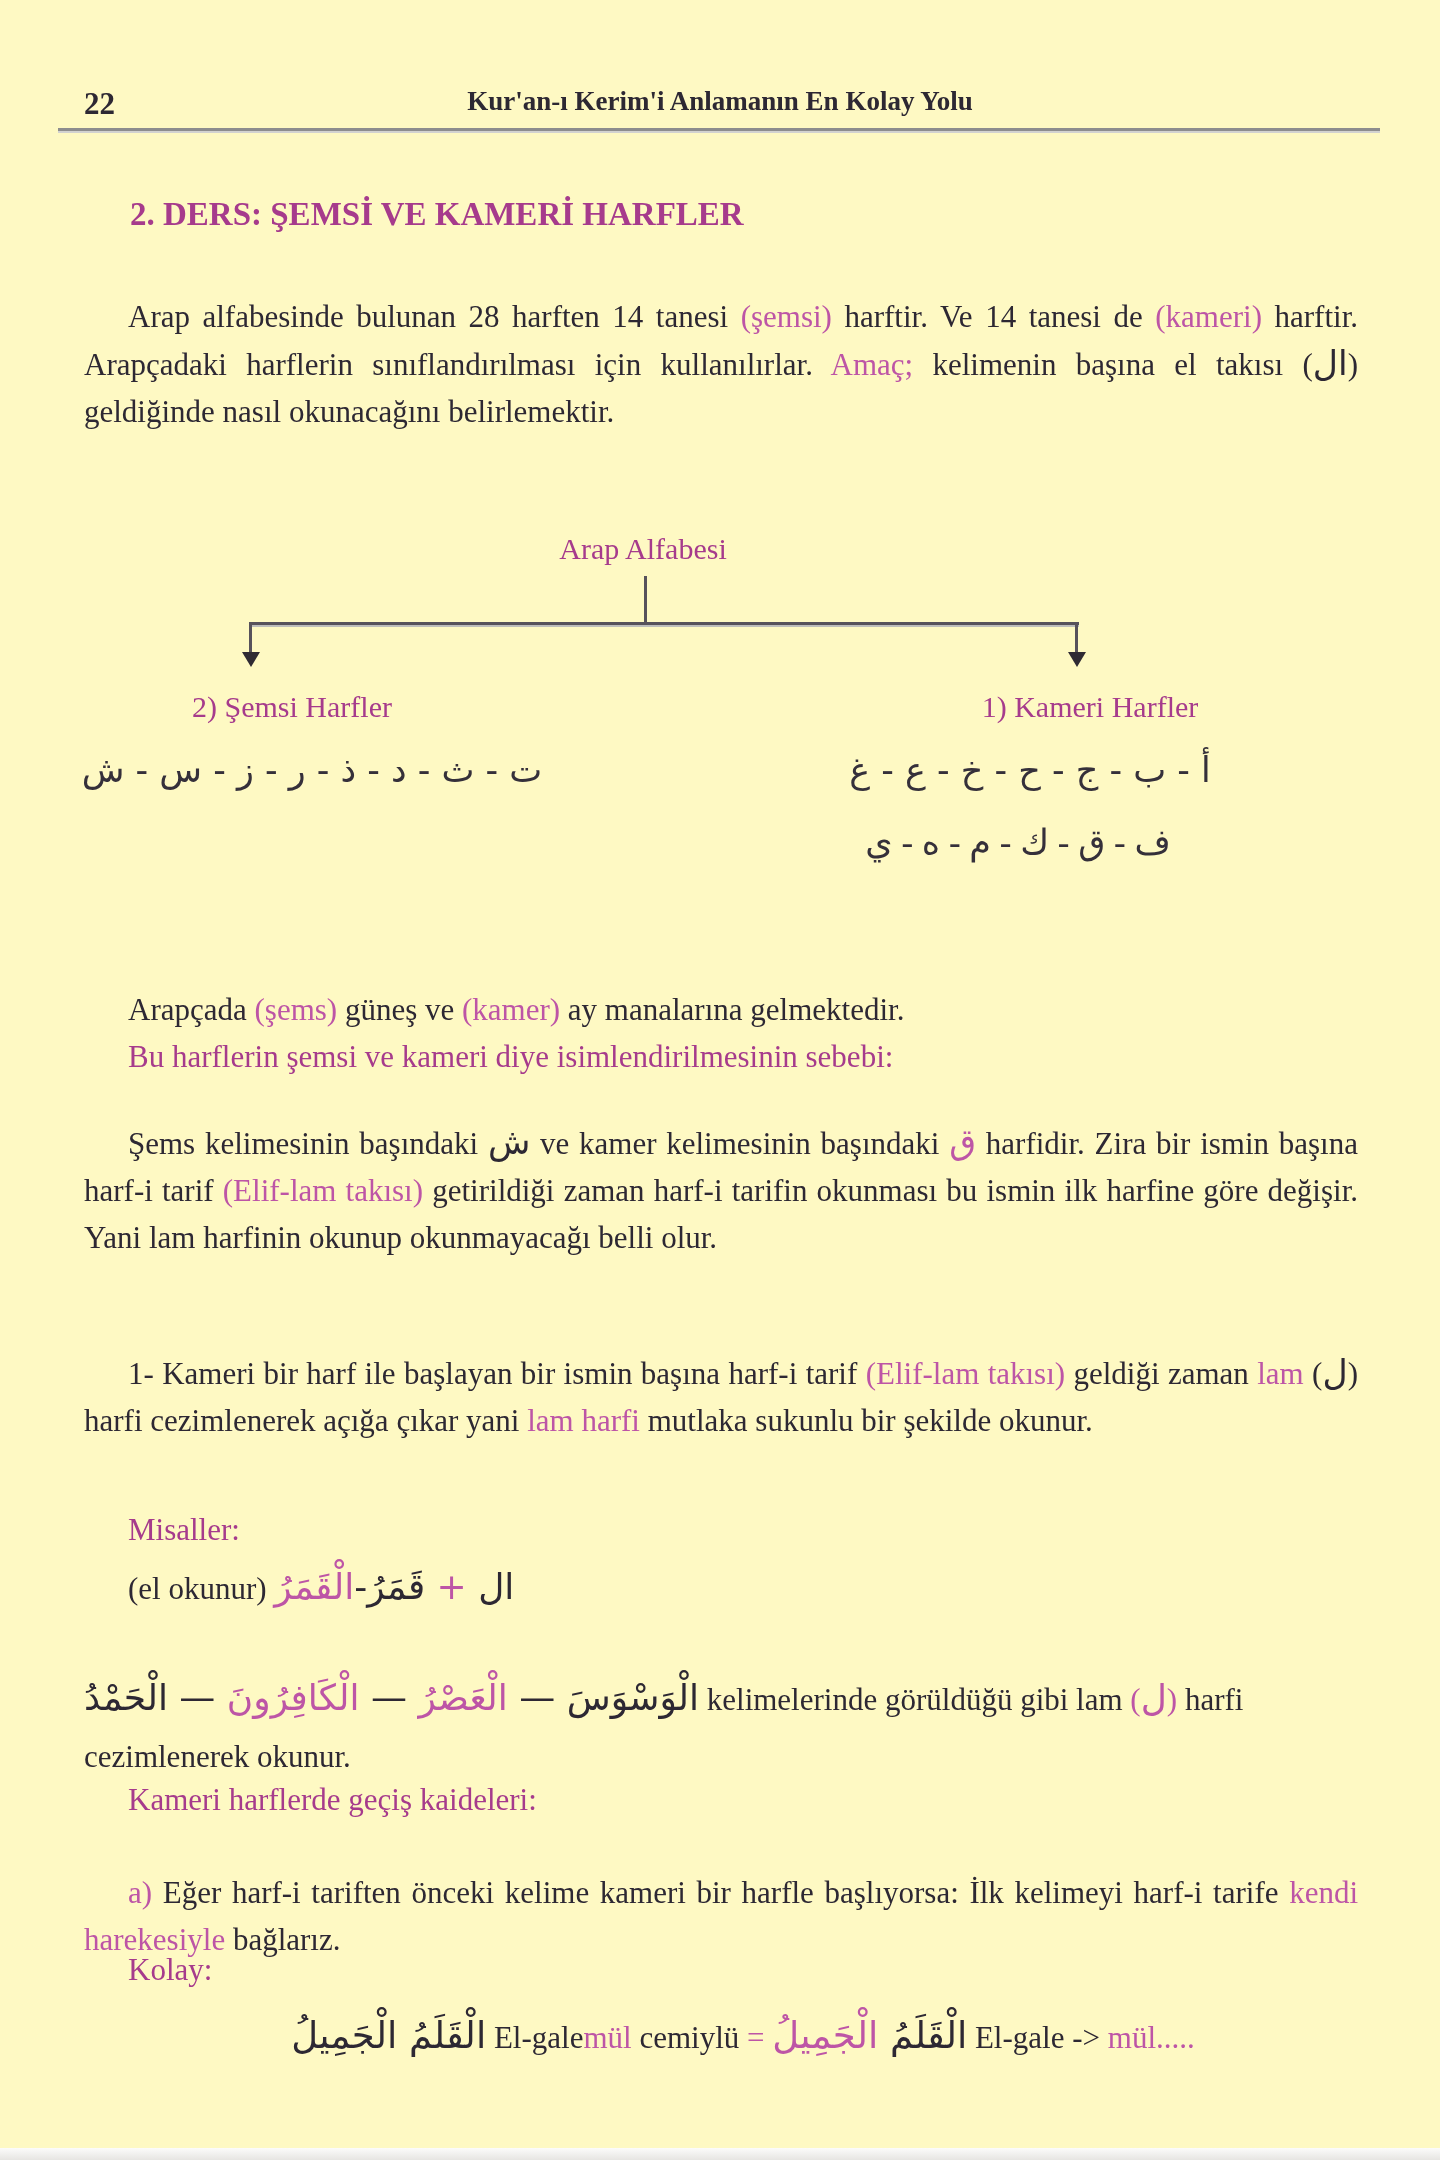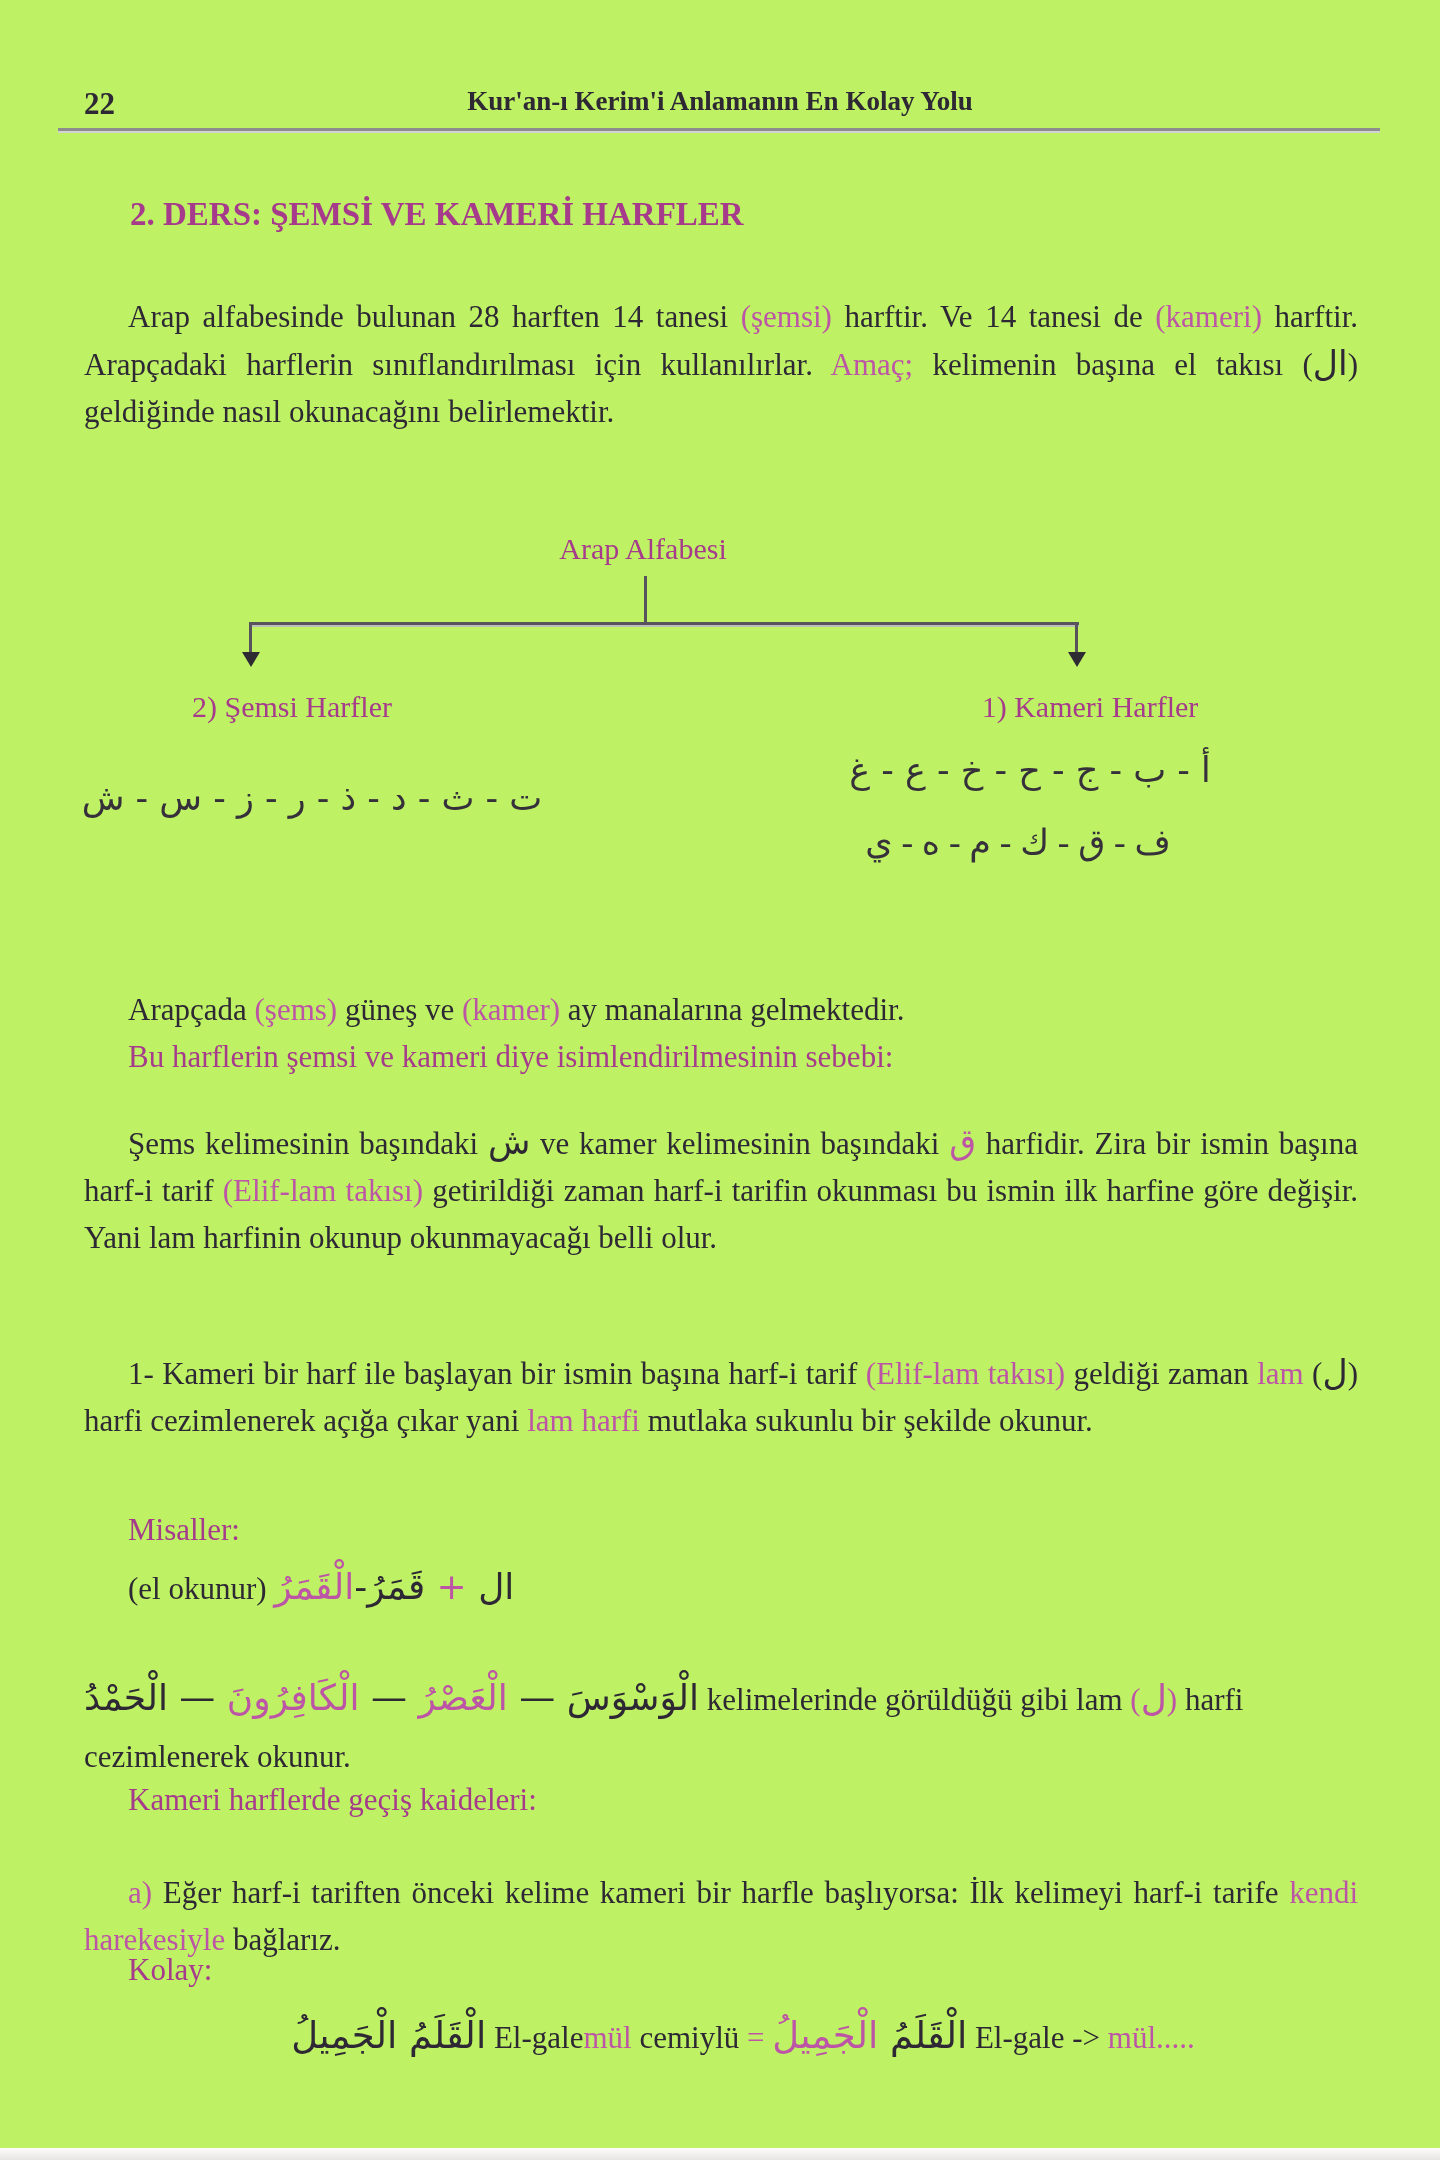--- a/index.html
+++ b/index.html
@@ -6,21 +6,21 @@
   :root{
     --accent:#bd55a6;
     --heading:#a63b8c;
     --body:#2d2833;
   }
   html,body{margin:0;padding:0;background:#e9e9e7;}
   .page{
     position:relative;
     width:1440px;height:2160px;
     margin:0 auto;
-    background:#bef264;
+    background:#fef9c3;
     font-family:"Liberation Serif", serif;
     color:var(--body);
     overflow:hidden;
   }
   .abs{position:absolute;}
   .body-text{font-size:31px;line-height:47px;text-align:justify;}
   .indent{text-indent:44px;}
   .hl{color:var(--accent);}
   .accent-line{color:var(--heading);font-size:31px;}
   .ar{font-family:"DejaVu Sans", sans-serif;font-size:1.12em;}
@@ -47,21 +47,21 @@
   #para-intro{left:84px;top:262px;width:1274px;}
   #diagram-root-label{left:643px;top:532px;transform:translateX(-50%);color:var(--heading);font-size:30px;}
   #tree-stem{left:644px;top:576px;width:3px;height:46px;}
   #tree-bar{left:250px;top:622px;width:829px;height:3px;background:#57525b;border-bottom:2px solid #bdbdbb;}
   #tree-drop-left{left:249px;top:622px;width:3px;height:32px;}
   #tree-drop-right{left:1075px;top:622px;width:3px;height:32px;}
   #arrow-left{left:242px;top:652px;}
   #arrow-right{left:1068px;top:652px;}
   #label-semsi{left:292px;top:690px;}
   #label-kameri{left:1090px;top:690px;}
-  #semsi-row1{left:312px;top:750px;margin-top:28px;}
+  #semsi-row1{left:312px;top:750px;}
   #semsi-row2{left:300px;top:822px;}
   #kameri-row1{left:1030px;top:750px;}
   #kameri-row2{left:1018px;top:822px;font-family:Liberation Serif, serif;}
   #para-meaning{left:84px;top:955px;width:1274px;}
   #reason-title{left:84px;top:1008px;width:1274px;text-indent:44px;color:var(--heading);font-size:31px;}
   #para-explanation{left:84px;top:1088px;width:1274px;}
   #para-rule1{left:84px;top:1318px;width:1274px;}
   #label-misaller{left:128px;top:1512px;}
   #line-elkameru{left:128px;top:1566px;font-size:31px;}
   #line-elkameru .ar{font-size:36px;}

